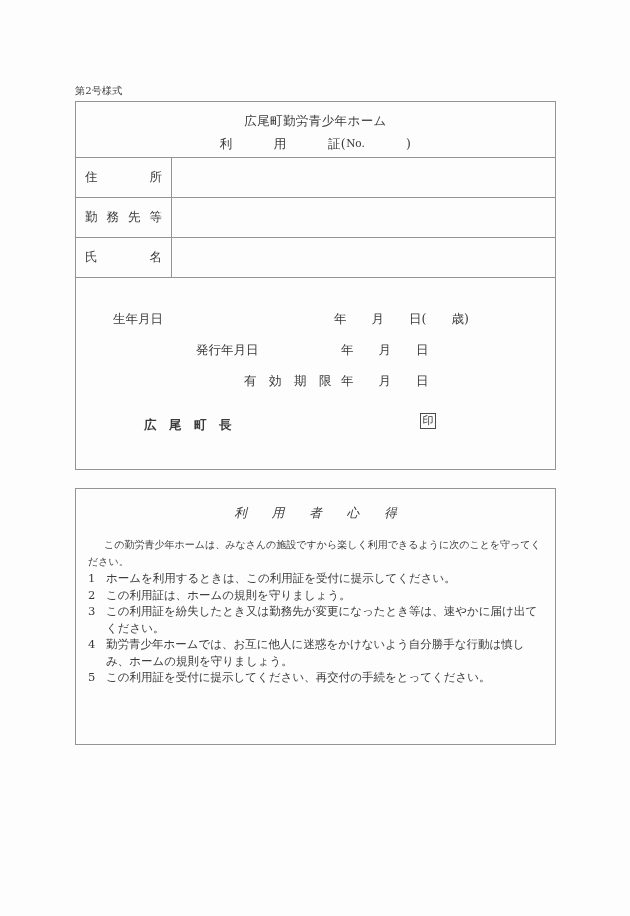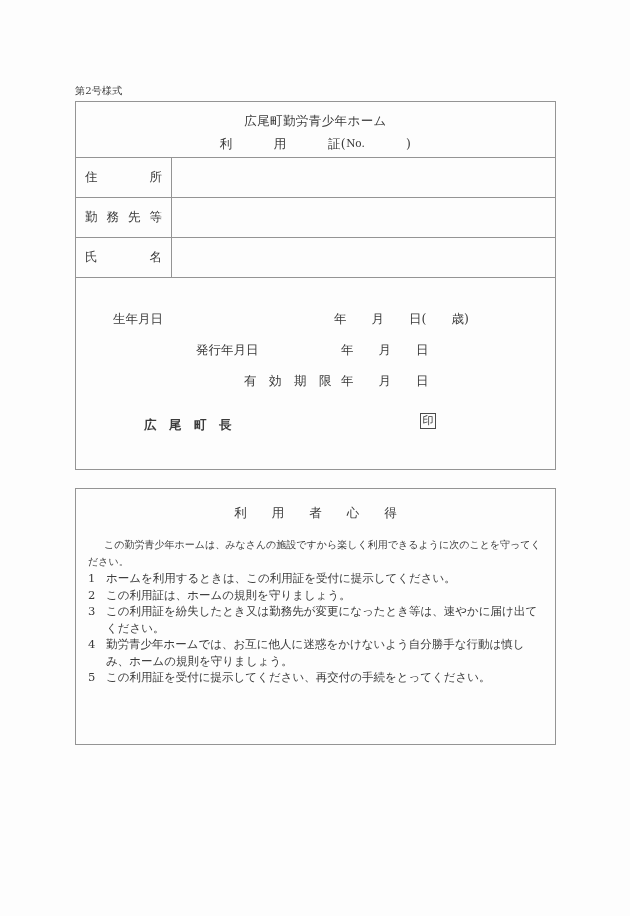--- a/index.html
+++ b/index.html
@@ -151,20 +151,21 @@
     padding: 14px 10px 0 10px;
   }
 
   .notes-title {
     text-align: center;
     font-size: 12.5px;
     line-height: 20px;
     color: #3a3a3a;
     margin-bottom: 14px;
     white-space: nowrap;
+    font-style: italic;
   }
 
   .notes-intro {
     font-size: 10px;
     line-height: 16.5px;
     color: #3a3a3a;
     margin: 0 0 0 0;
     text-indent: 1.6em;
     padding: 0 2px 0 2px;
   }

